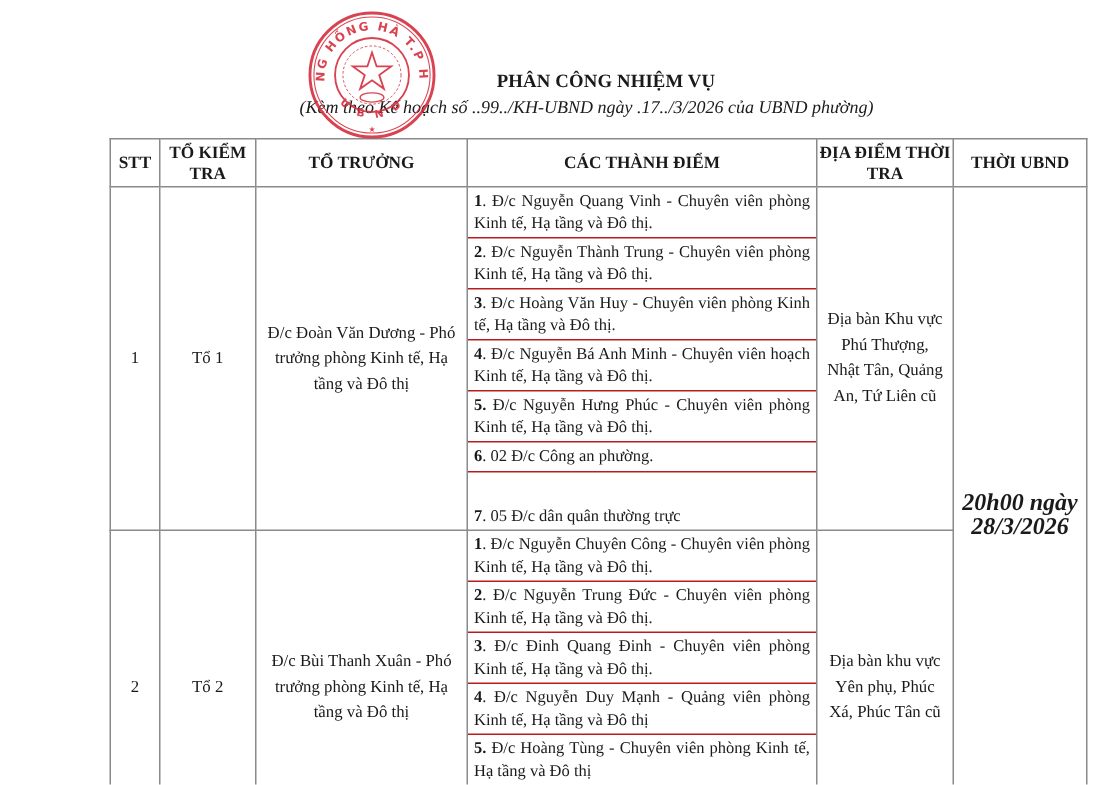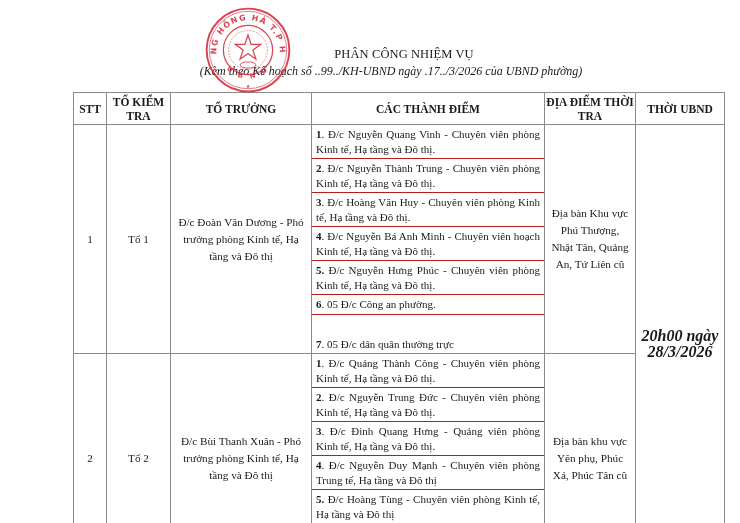--- a/index.html
+++ b/index.html
@@ -1,21 +1,21 @@
 <!DOCTYPE html>
 <html><head>
   <meta charset="utf-8">
   <style>
     * { box-sizing: border-box; margin: 0; padding: 0; }
     html, body { width: 740px; height: 523px; background: #ffffff; overflow: hidden; }
     body { position: relative; font-family: "Liberation Serif", "DejaVu Serif", serif; color: #1a1a1a; }
 
     .title {
       position: absolute; left: 0; width: 728px; top: 47px;
-      text-align: center; font-weight: normal; font-size: 12.5px; letter-spacing: 0.1px;
+      text-align: center; font-weight: bold; font-size: 12.5px; letter-spacing: 0.1px;
       padding-left: 80px;
     }
     .subtitle {
       position: absolute; left: 0; width: 740px; top: 64px;
       text-align: center; font-style: italic; font-size: 12px;
       padding-left: 42px;
     }
 
     .stamp {
       position: absolute; left: 204px; top: 6px; width: 88px; height: 88px;
@@ -91,34 +91,34 @@
     <tr style="height:181px">
       <td class="c">1</td>
       <td class="c">Tổ 1</td>
       <td class="c">Đ/c Đoàn Văn Dương - Phó trưởng phòng Kinh tế, Hạ tầng và Đô thị</td>
       <td class="members">
         <div class="mem"><b>1</b><span>. Đ/c Nguyễn Quang Vinh - Chuyên viên phòng Kinh tế, Hạ tầng và Đô thị.</span></div>
         <div class="mem"><b>2</b><span>. Đ/c Nguyễn Thành Trung - Chuyên viên phòng Kinh tế, Hạ tầng và Đô thị.</span></div>
         <div class="mem"><b>3</b><span>. Đ/c Hoàng Văn Huy - Chuyên viên phòng Kinh tế, Hạ tầng và Đô thị.</span></div>
         <div class="mem"><b>4</b><span>. Đ/c Nguyễn Bá Anh Minh - Chuyên viên hoạch Kinh tế, Hạ tầng và Đô thị.</span></div>
         <div class="mem"><b>5.</b><span> Đ/c Nguyễn Hưng Phúc - Chuyên viên phòng Kinh tế, Hạ tầng và Đô thị.</span></div>
-        <div class="mem"><b>6</b><span>. 05 Đ/c Công an phường.</span></div>
+        <div class="mem"><b>6</b><span>. 02 Đ/c Công an phường.</span></div>
         <div class="mem"><b>7</b><span>. 05 Đ/c dân quân thường trực</span></div>
       </td>
       <td class="c">Địa bàn Khu vực Phú Thượng, Nhật Tân, Quảng An, Tứ Liên cũ</td>
       <td class="time" rowspan="2">20h00 ngày 28/3/2026</td>
     </tr>
     <tr style="height:163px">
       <td class="c">2</td>
       <td class="c">Tổ 2</td>
       <td class="c">Đ/c Bùi Thanh Xuân - Phó trưởng phòng Kinh tế, Hạ tầng và Đô thị</td>
       <td class="members">
-        <div class="mem"><b>1</b><span>. Đ/c Quảng Thành Công - Chuyên viên phòng Kinh tế, Hạ tầng và Đô thị.</span></div>
+        <div class="mem"><b>1</b><span>. Đ/c Nguyễn Chuyên Công - Chuyên viên phòng Kinh tế, Hạ tầng và Đô thị.</span></div>
         <div class="mem"><b>2</b><span>. Đ/c Nguyễn Trung Đức - Chuyên viên phòng Kinh tế, Hạ tầng và Đô thị.</span></div>
-        <div class="mem"><b>3</b><span>. Đ/c Đinh Quang Hưng - Quảng viên phòng Kinh tế, Hạ tầng và Đô thị.</span></div>
-        <div class="mem"><b>4</b><span>. Đ/c Nguyễn Duy Mạnh - Chuyên viên phòng Trung tế, Hạ tầng và Đô thị</span></div>
+        <div class="mem"><b>3</b><span>. Đ/c Đinh Quang Đinh - Chuyên viên phòng Kinh tế, Hạ tầng và Đô thị.</span></div>
+        <div class="mem"><b>4</b><span>. Đ/c Nguyễn Duy Mạnh - Quảng viên phòng Kinh tế, Hạ tầng và Đô thị</span></div>
         <div class="mem"><b>5.</b><span> Đ/c Hoàng Tùng - Chuyên viên phòng Kinh tế, Hạ tầng và Đô thị</span></div>
         <div class="mem"><b>6</b><span>. 05 Đồng chí Công an phường.</span></div>
       </td>
       <td class="c">Địa bàn khu vực Yên phụ, Phúc Xá, Phúc Tân cũ</td>
     </tr>
   </tbody>
 </table>
 
 </body></html>

